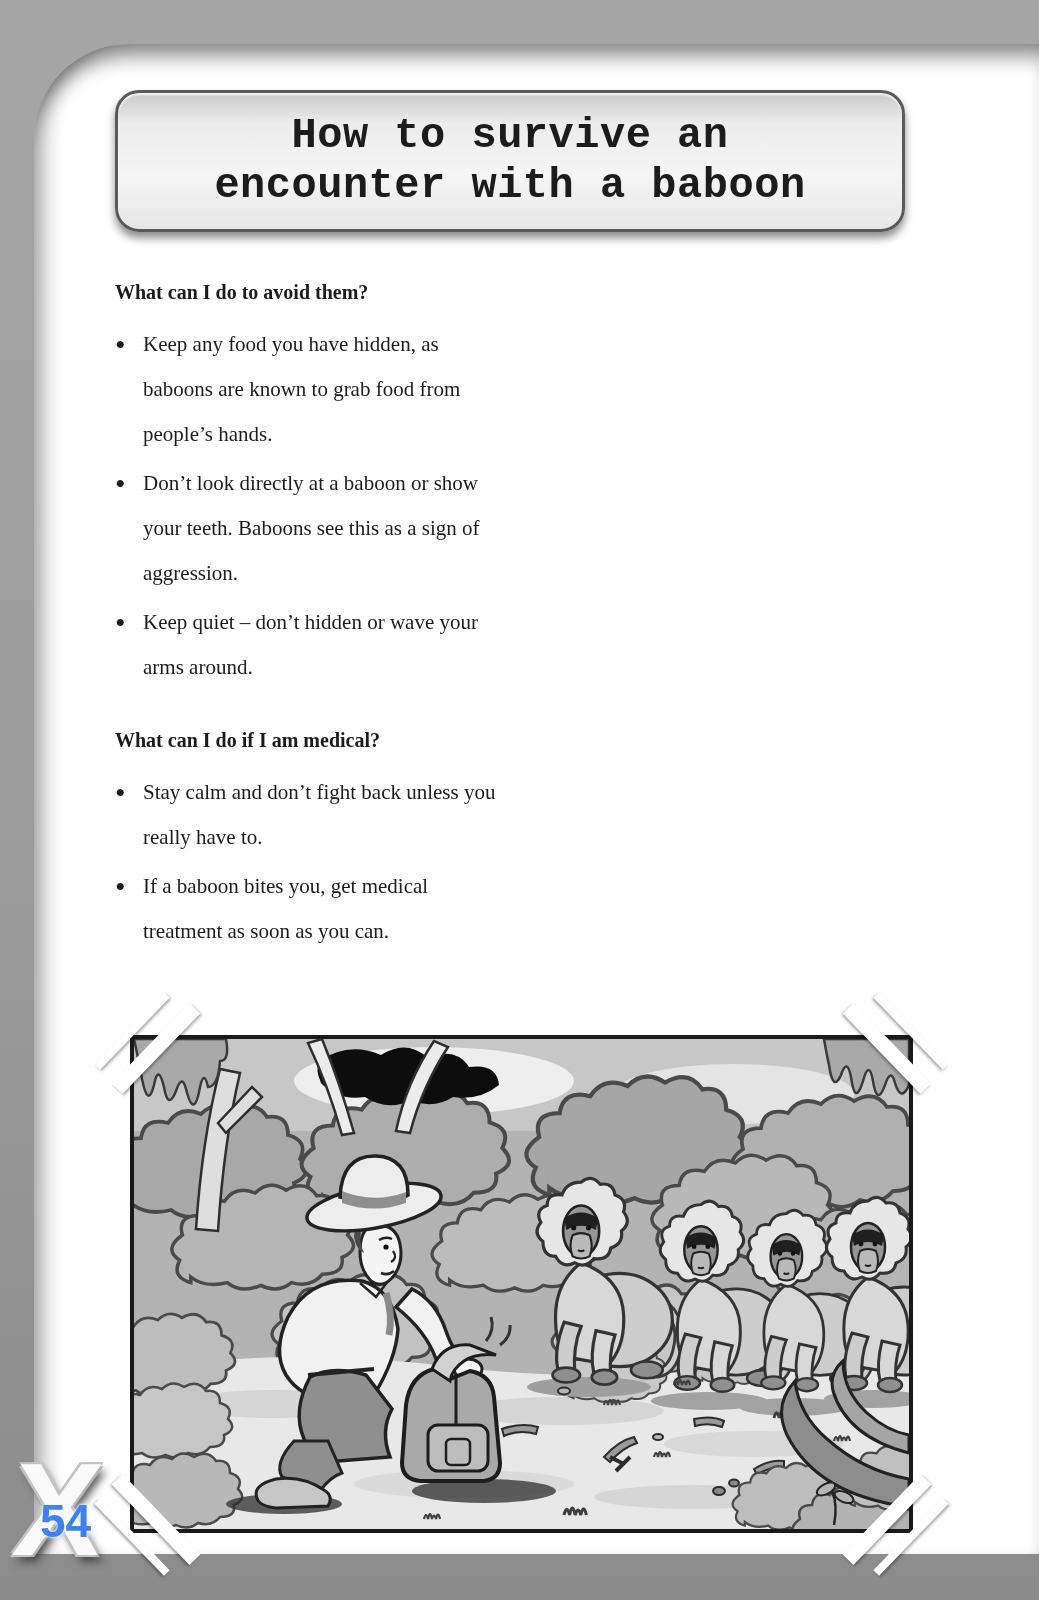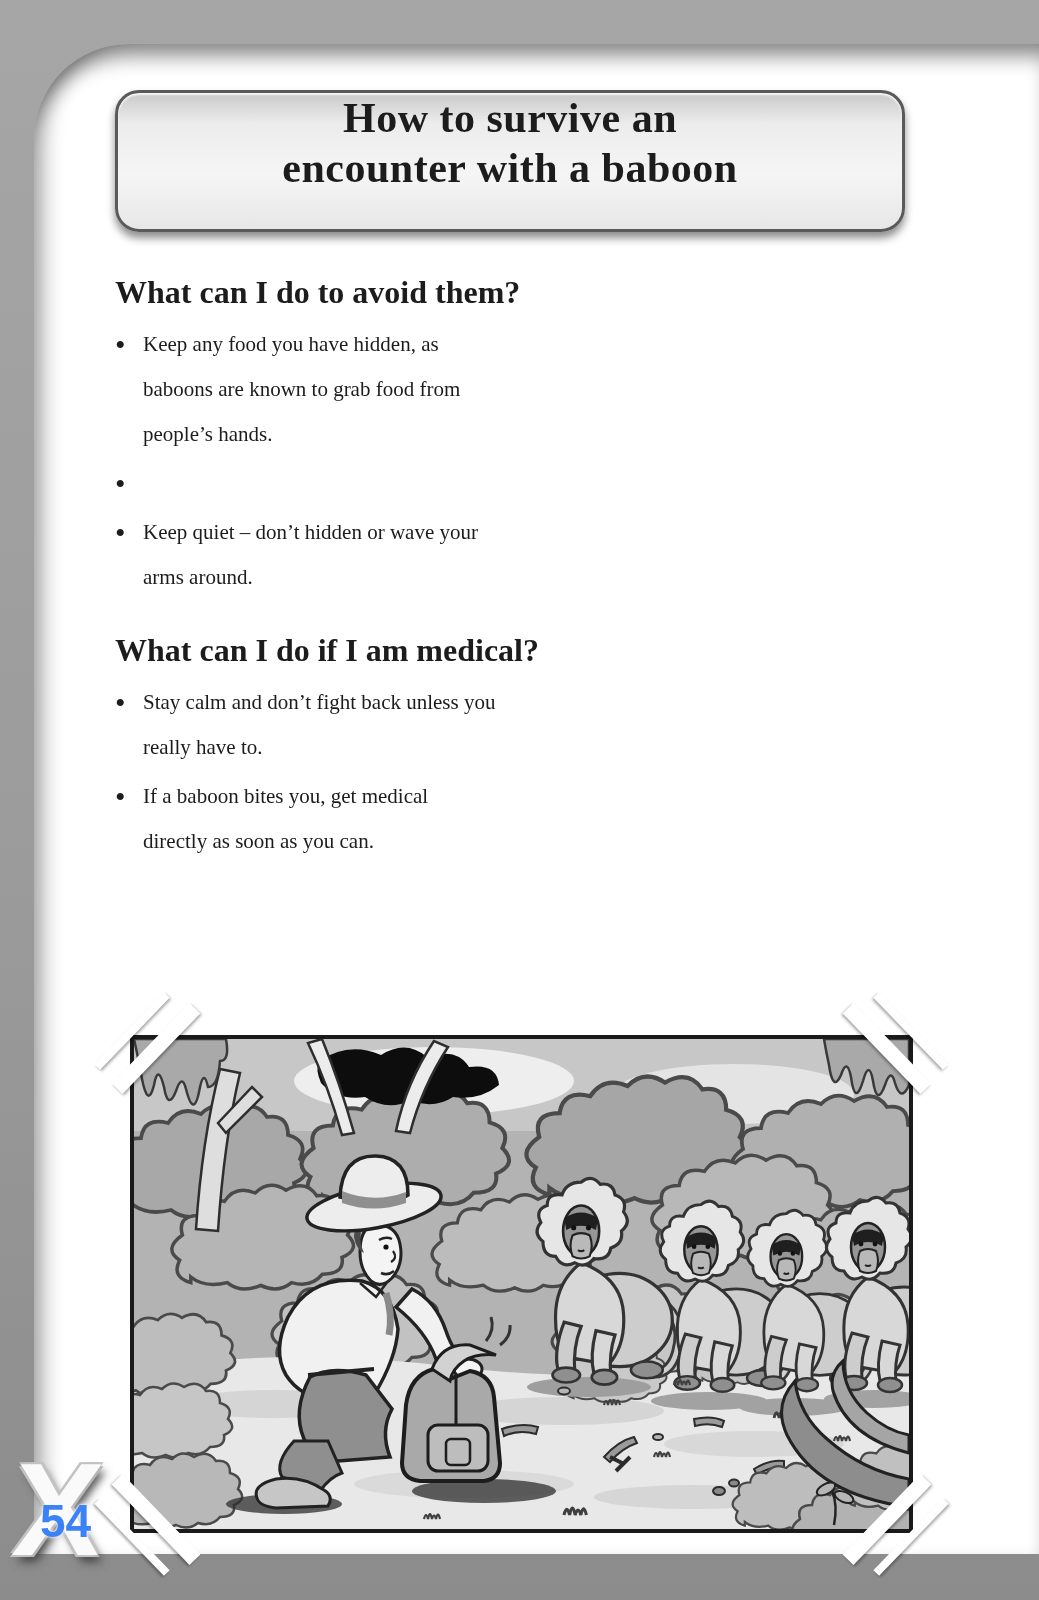--- a/index.html
+++ b/index.html
@@ -12,25 +12,25 @@
     position:absolute;left:34px;top:44px;right:0;bottom:46px;
     background:#ffffff;border-top-left-radius:95px;
     box-shadow:inset 0 22px 20px -10px rgba(0,0,0,.45),
                inset 22px 0 20px -12px rgba(0,0,0,.30);
   }
   .title-box{
     position:absolute;left:81px;top:46px;width:784px;height:136px;
     border-radius:24px;border:3px solid #5a5a5a;
     background:linear-gradient(180deg,#c9c9c9 0%,#ececec 22%,#f5f5f5 60%,#e7e7e7 100%);
     box-shadow:0 6px 8px rgba(0,0,0,.45), inset 0 2px 2px rgba(255,255,255,.85);
-    display:flex;flex-direction:column;align-items:center;justify-content:flex-start;
+    display:flex;flex-direction:column;align-items:center;justify-content:center;font-family:Liberation Mono, monospace;
   }
   .title-line{font-weight:bold;font-size:42px;line-height:50px;letter-spacing:.5px;}
   .content{position:absolute;left:81px;top:226px;width:800px;}
-  h2{font-size:32px;line-height:44px;margin:0 0 8px 0;font-weight:bold;}
+  h2{font-size:20px;line-height:44px;margin:0 0 8px 0;font-weight:bold;}
   .sec2{margin-top:28px;}
   ul{list-style:none;margin:0;padding:0;}
   li{display:flex;margin:0 0 4px 0;}
   .bullet{width:28px;flex:0 0 28px;font-size:30px;line-height:45px;}
   .li-text{font-size:21px;line-height:45px;white-space:pre-line;}
   .illus{
     position:absolute;left:96px;top:991px;width:775px;height:490px;
     border:4px solid #1a1a1a;background:#c9c9c9;
   }
   .illus svg{display:block;width:100%;height:100%;}
@@ -73,39 +73,42 @@
     <h2>What can I do to avoid them?</h2>
     <ul>
       <li>
         <span class="bullet">•</span>
         <span class="li-text">Keep any food you have hidden, as
 baboons are known to grab food from
 people’s hands.</span>
       </li>
       <li>
         <span class="bullet">•</span>
+        <span class="li-text">Don’t look directly at a baboon or show
+your teeth. Baboons see this as a sign of
+aggression.</span>
       </li>
       <li>
         <span class="bullet">•</span>
         <span class="li-text">Keep quiet – don’t hidden or wave your
 arms around.</span>
       </li>
     </ul>
 
     <h2 class="sec2">What can I do if I am medical?</h2>
     <ul>
       <li>
         <span class="bullet">•</span>
         <span class="li-text">Stay calm and don’t fight back unless you
 really have to.</span>
       </li>
       <li>
         <span class="bullet">•</span>
         <span class="li-text">If a baboon bites you, get medical
-directly as soon as you can.</span>
+treatment as soon as you can.</span>
       </li>
     </ul>
   </div>
 
   <div class="illus" role="img" aria-label="Black-and-white cartoon: a man in a wide-brimmed hat kneels over his open backpack while four baboons sit in a row watching him among scrubby bushes.">
     <span class="slash tl1"></span>
     <span class="slash tl2"></span>
     <span class="slash tr1"></span>
     <span class="slash tr2"></span>
     <span class="slash bl1"></span>

